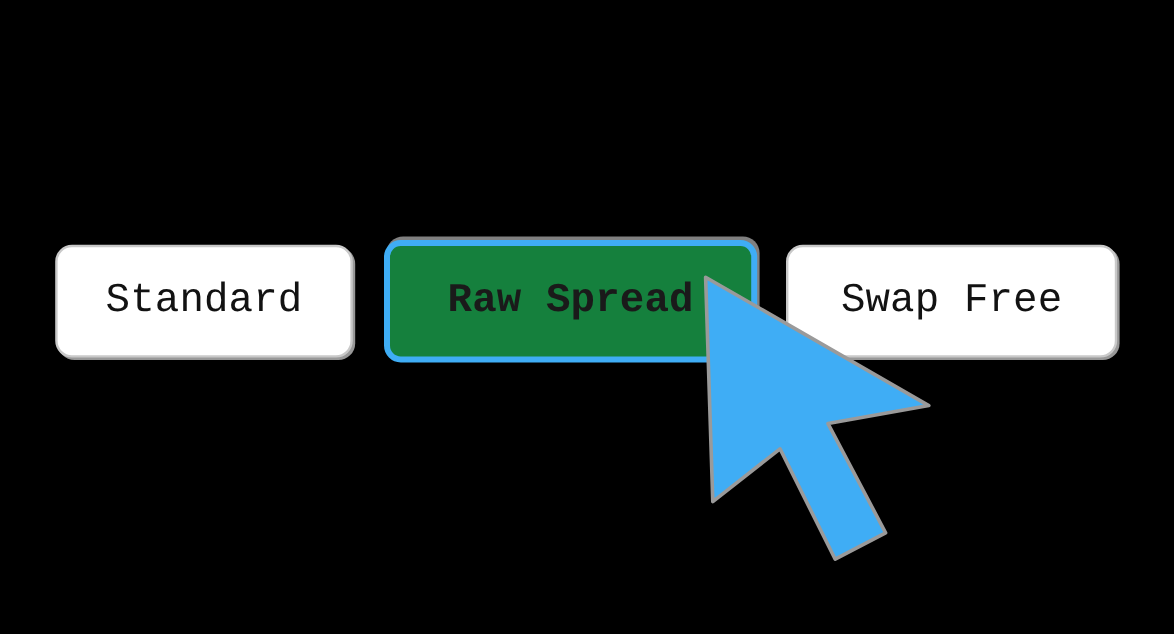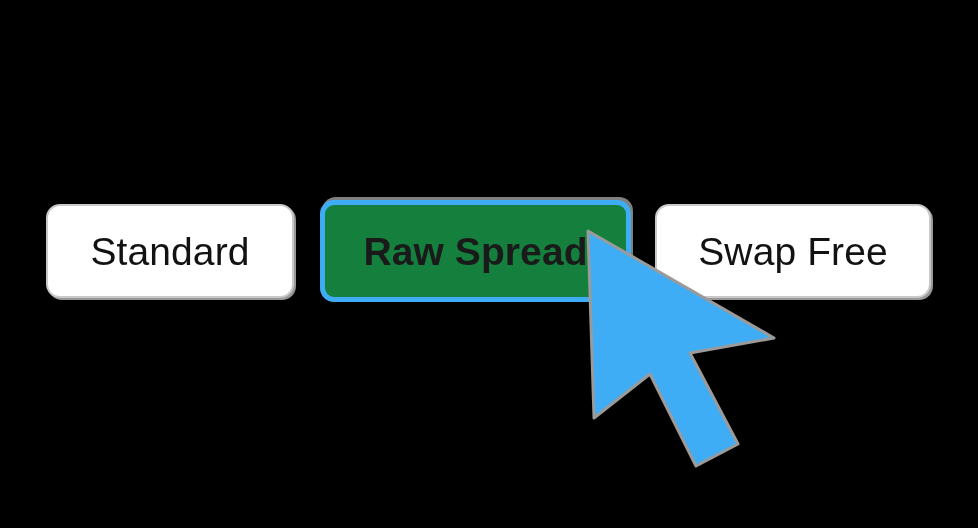--- a/index.html
+++ b/index.html
@@ -30,25 +30,26 @@
     height: 104px;
   }
 
   .opt-btn {
     position: absolute;
     box-sizing: border-box;
     display: flex;
     align-items: center;
     justify-content: center;
     border-radius: 14px;
-    font-size: 39px;
+    font-size: 34px;
     line-height: 1;
     letter-spacing: 0.1px;
     white-space: nowrap;
     user-select: none;
+    font-family: Liberation Mono, monospace;
     -webkit-font-smoothing: antialiased;
   }
 
   .opt-btn.unselected {
     background: #ffffff;
     color: #121212;
     font-weight: 400;
     border: 2px solid #c9c9c9;
     box-shadow: 2px 2px 0 0 rgba(160,160,160,0.95);
   }

